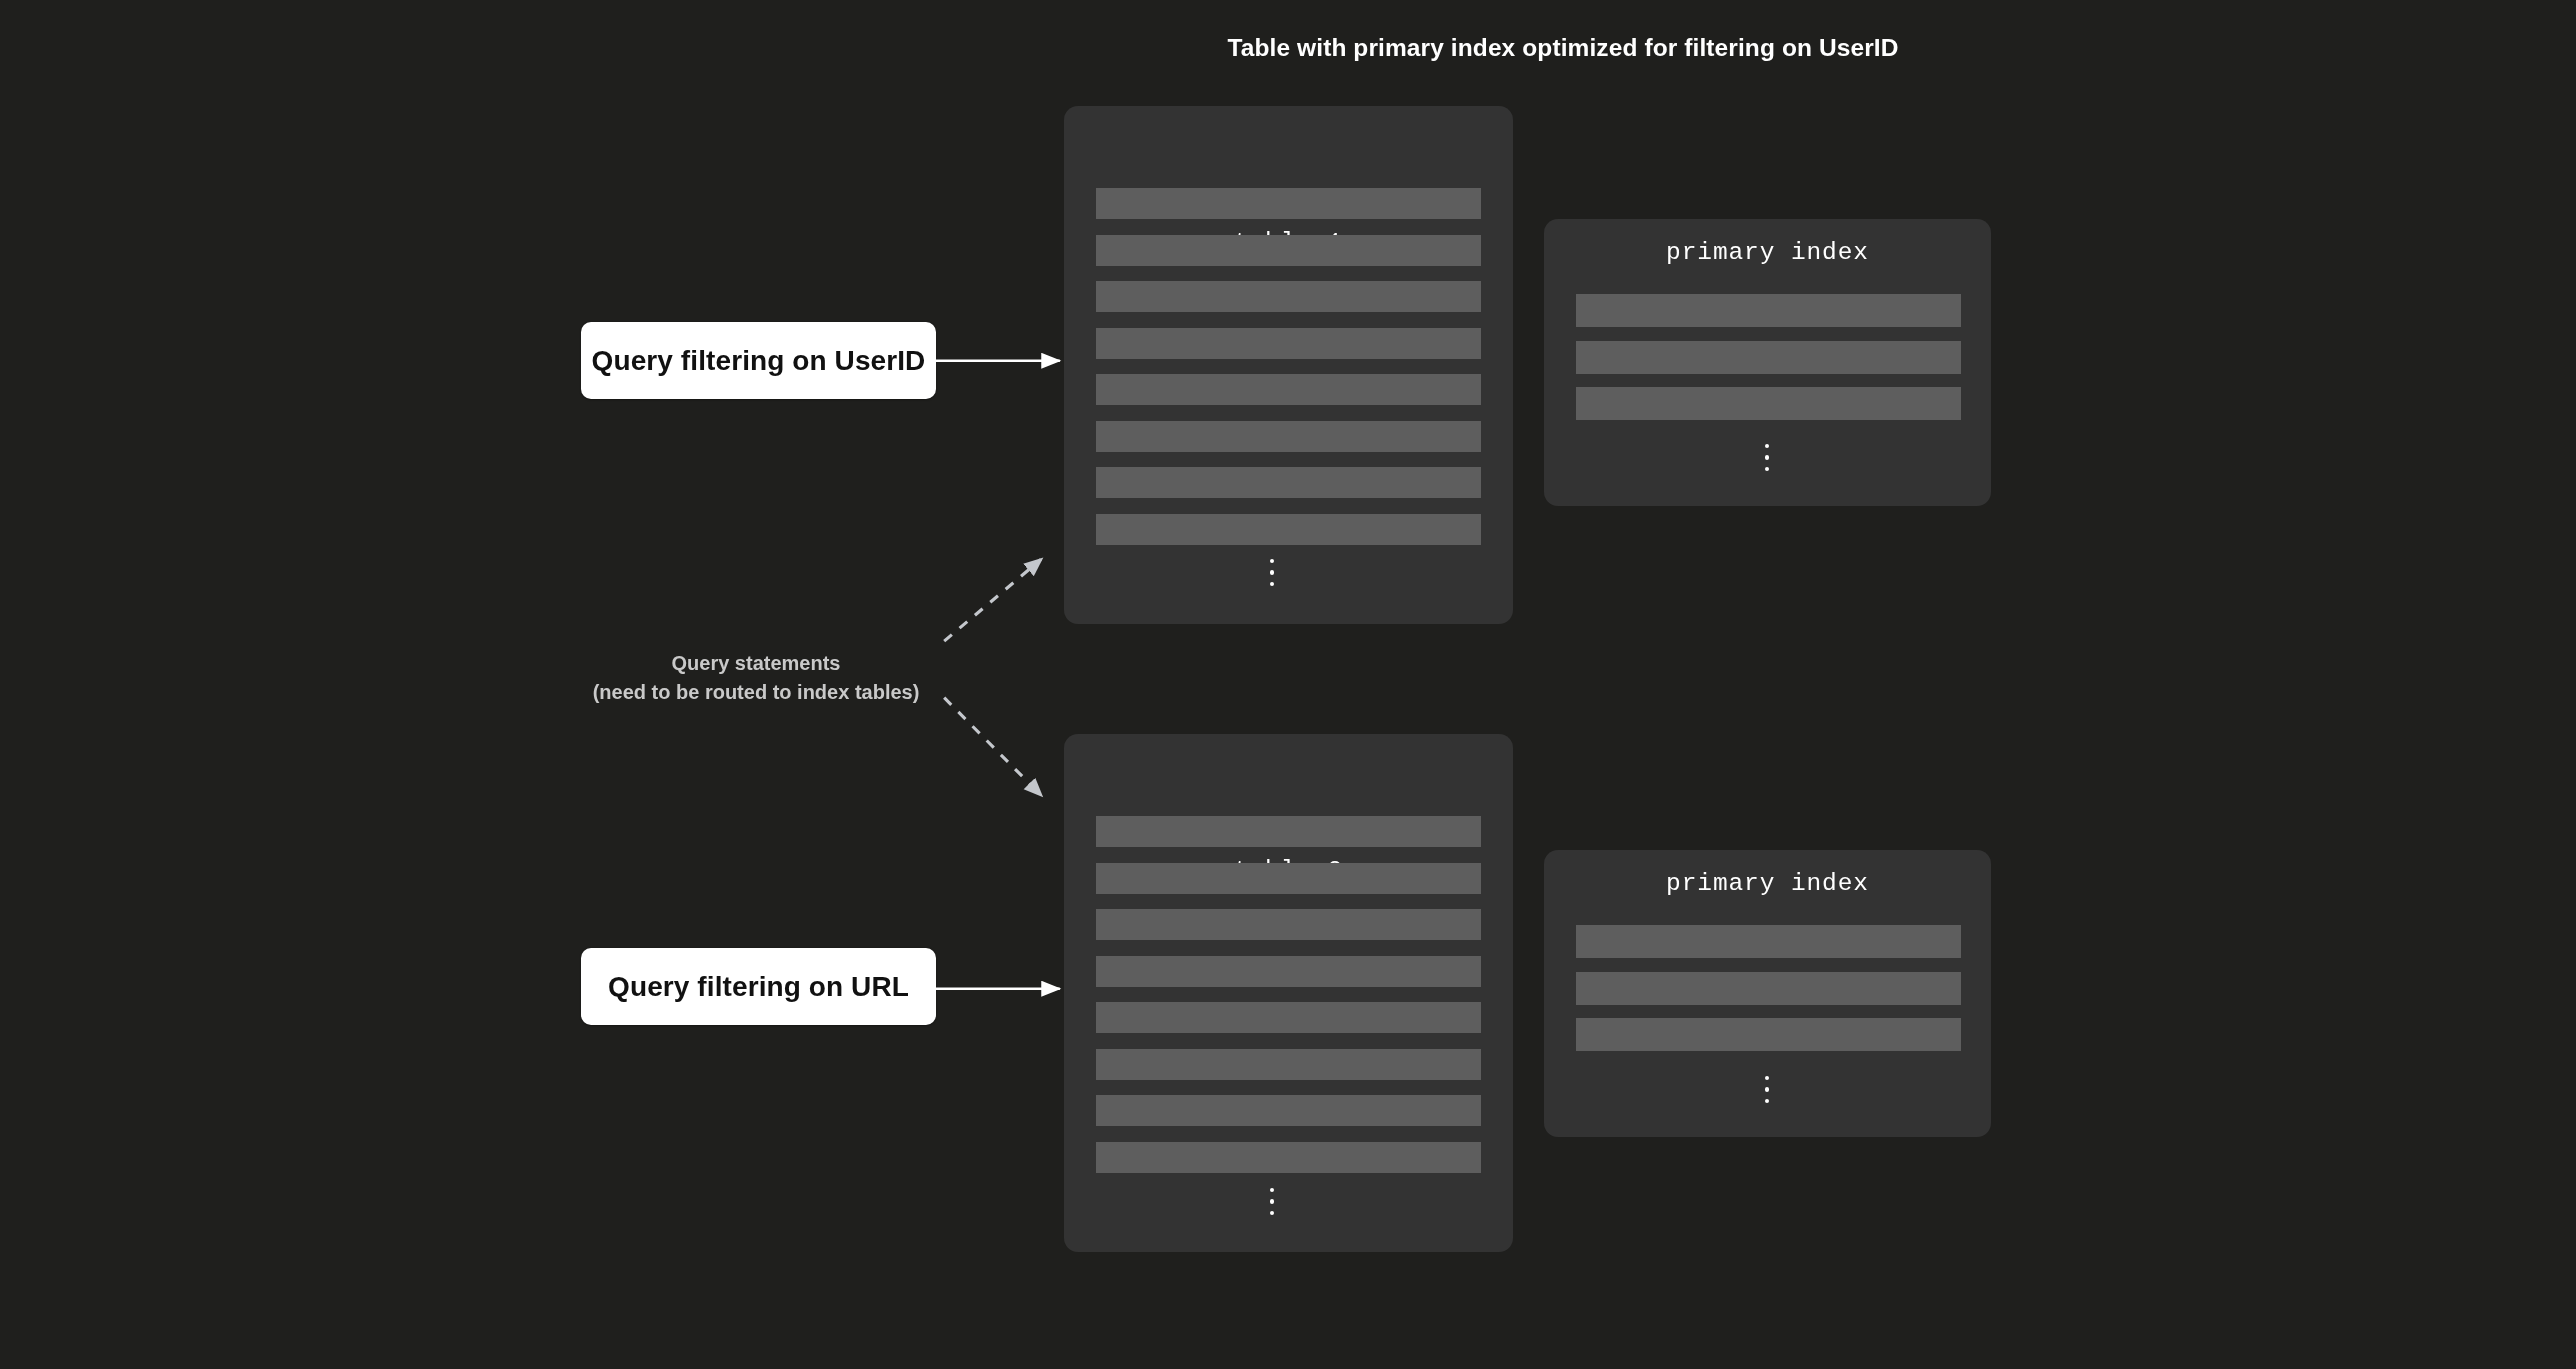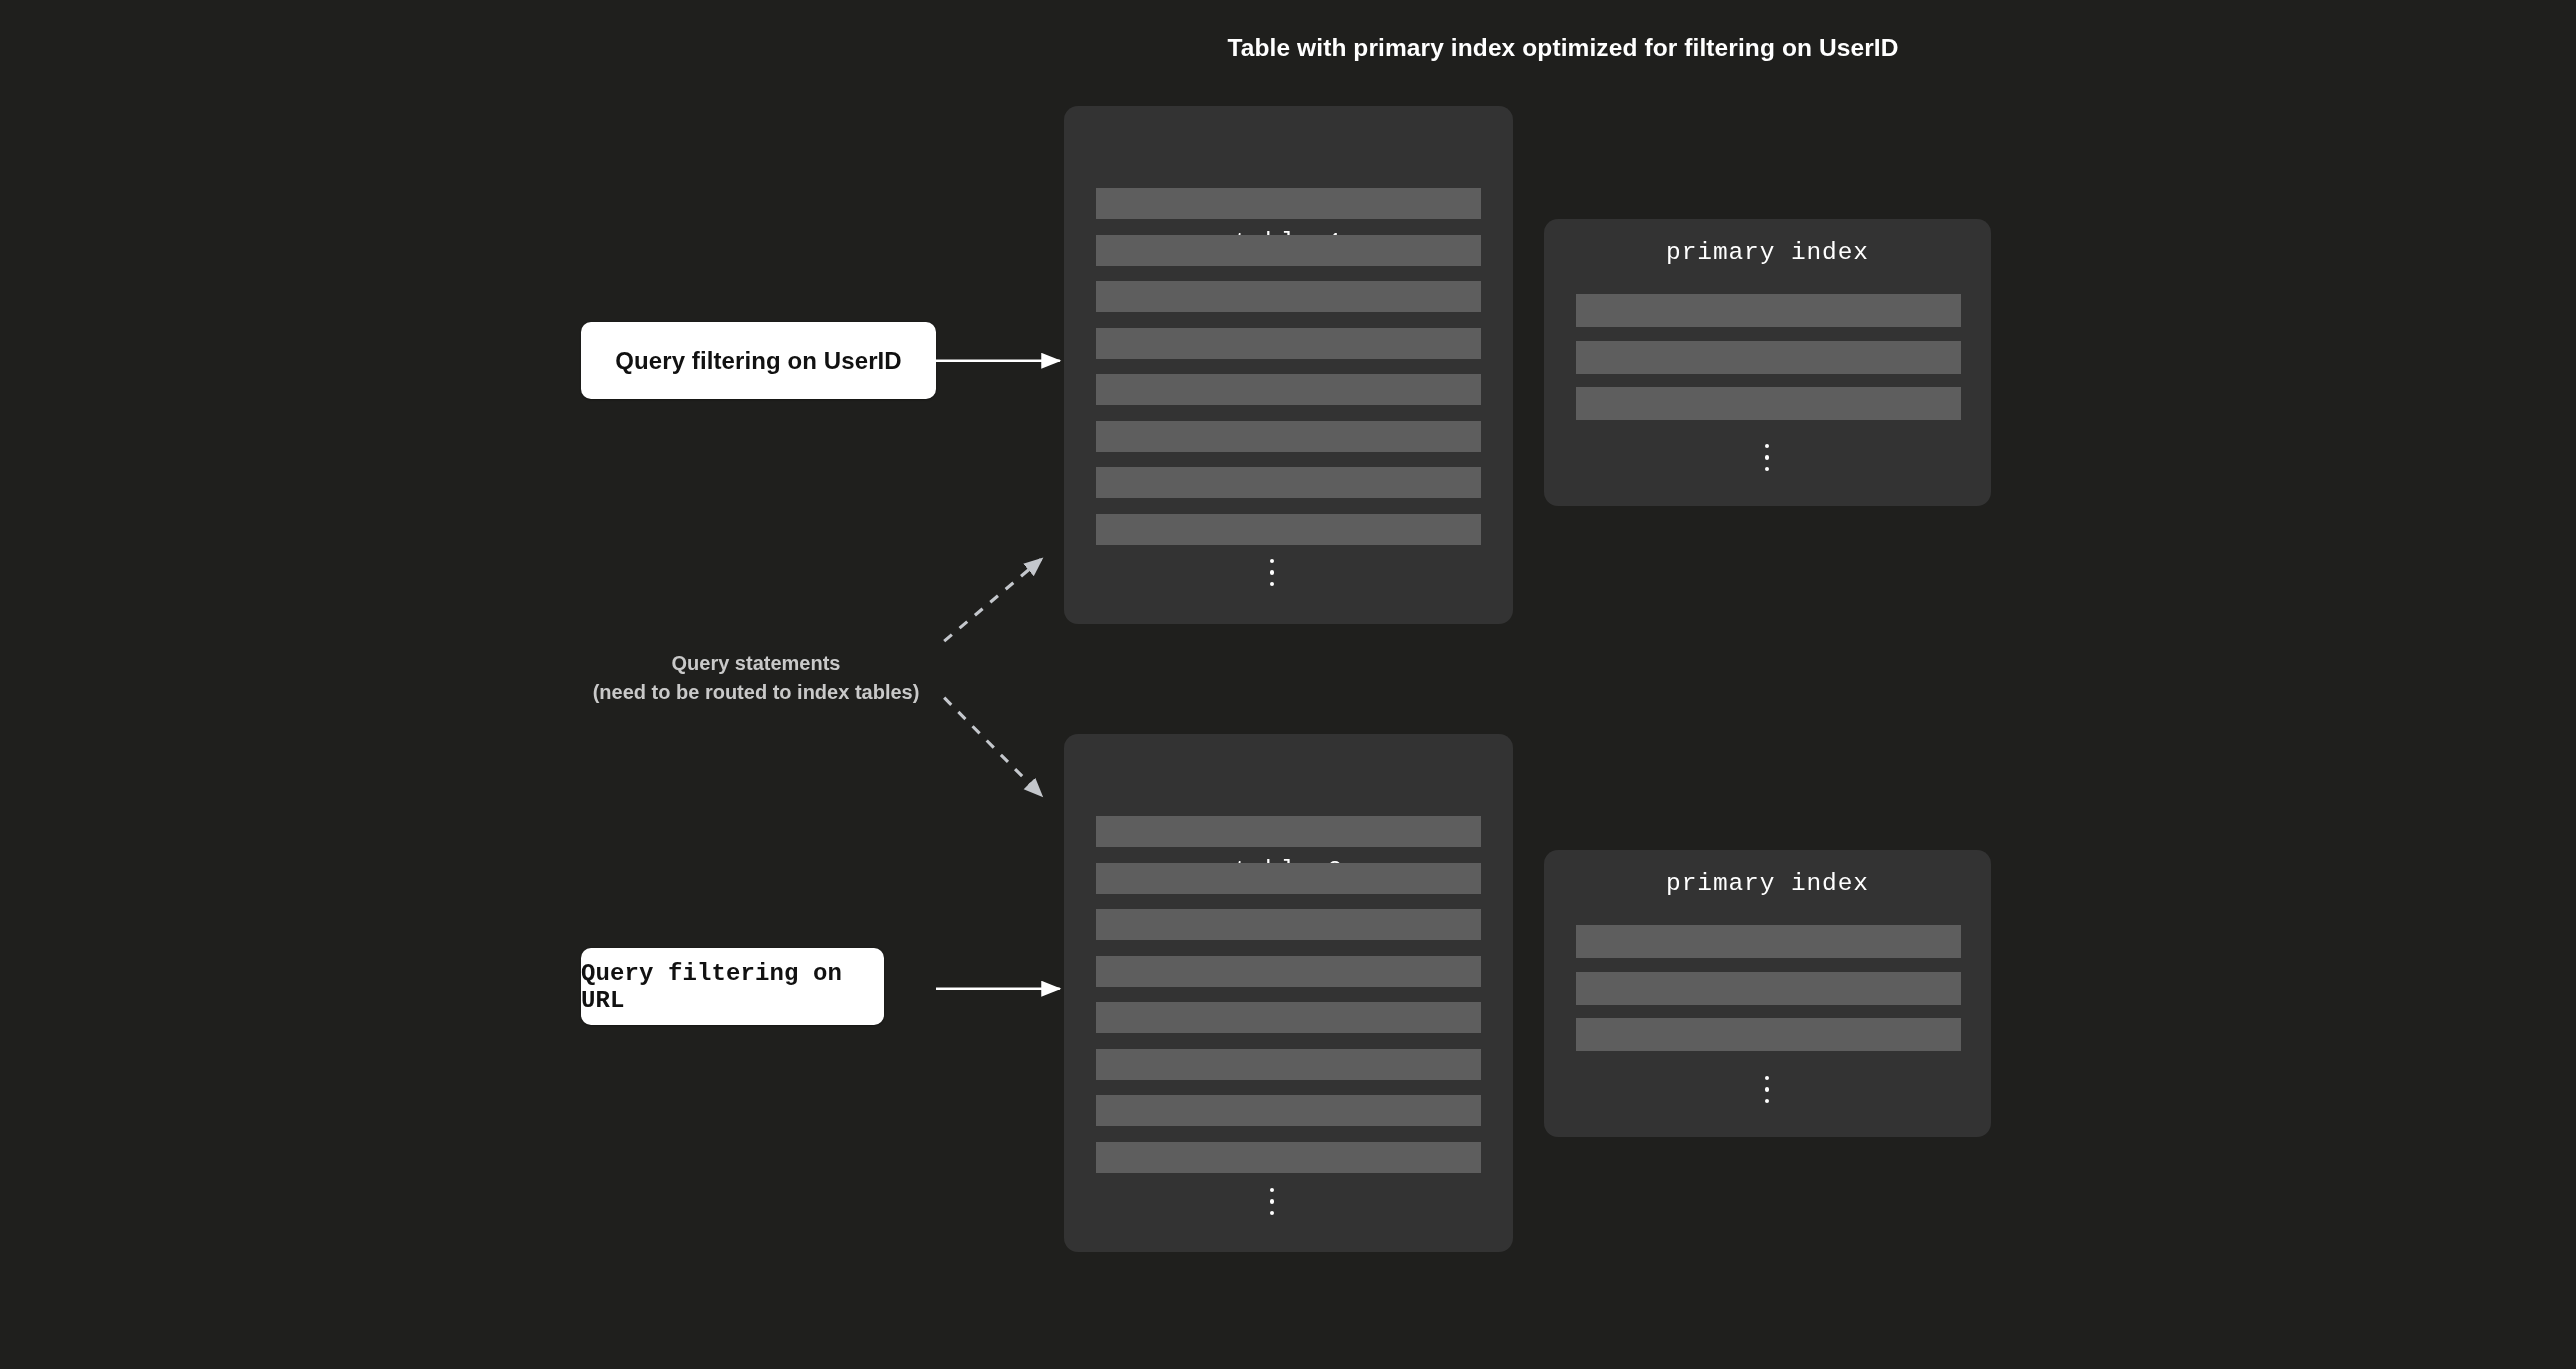--- a/index.html
+++ b/index.html
@@ -60,25 +60,25 @@
   .vdots i{display:block;width:4.4px;height:4.4px;border-radius:50%;background:#ffffff;}
   #table1-dots{left:1270px;top:559px;}
   #table2-dots{left:1270px;top:1188px;}
   #index1-dots{left:1765px;top:444px;}
   #index2-dots{left:1765px;top:1076px;}
 
   
   .query-box{
     position:absolute;background:#ffffff;border-radius:10px;
     display:flex;align-items:center;justify-content:center;
-    color:#111111;font-weight:bold;font-size:24px;letter-spacing:0.1px;
+    color:#111111;font-weight:bold;font-size:28px;letter-spacing:0.1px;
     box-shadow:0 0.6px 1.9px rgba(0,0,0,.35);
   }
   #query1-box{left:581px;top:322px;width:355px;height:77px;}
-  #query2-box{left:581px;top:948px;width:303px;height:77px;font-family:Liberation Mono, monospace;}
+  #query2-box{left:581px;top:948px;width:355px;height:77px;}
 
   
   .dash-label{
     position:absolute;color:#c9c9c9;font-weight:bold;font-size:20px;
     line-height:1.45;text-align:center;transform:translateX(-50%);
     white-space:nowrap;
   }
   #insert-label{left:756px;top:649px;}
 
   svg.overlay{position:absolute;left:0;top:0;width:2576px;height:1369px;

